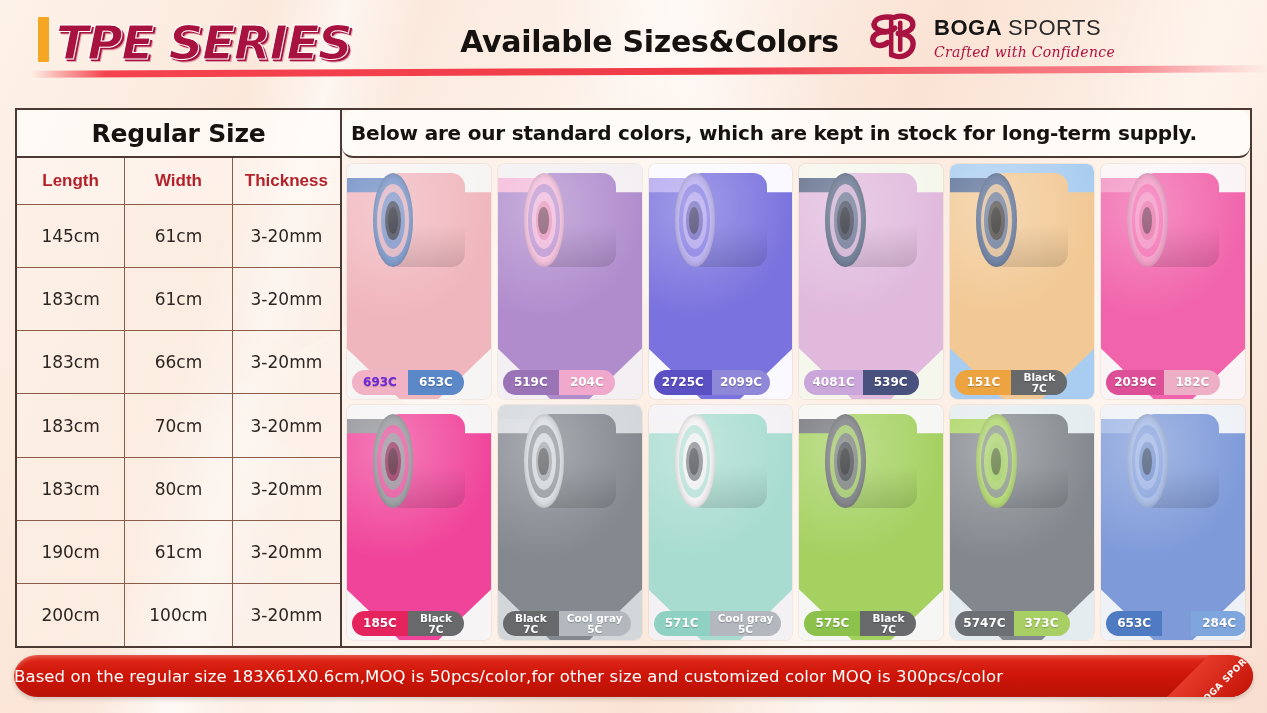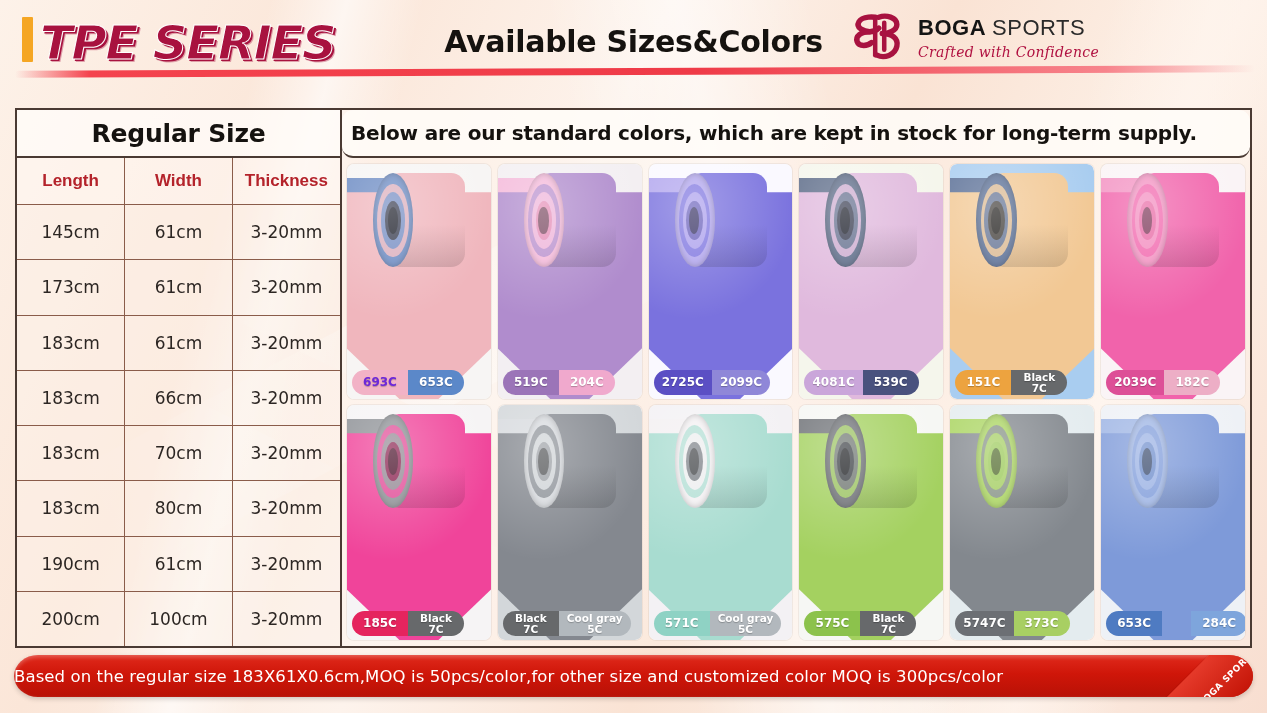--- a/index.html
+++ b/index.html
@@ -18,21 +18,21 @@
   .bg-b2{left:620px;top:-160px;width:260px;height:1000px;transform:rotate(-12deg);
      background:linear-gradient(90deg,rgba(255,255,255,0),rgba(255,255,255,.5),rgba(255,255,255,0));}
   .bg-b3{left:1020px;top:-160px;width:200px;height:1000px;transform:rotate(16deg);
      background:linear-gradient(90deg,rgba(255,255,255,0),rgba(255,245,238,.7),rgba(255,255,255,0));}
   .bg-b4{left:60px;top:300px;width:700px;height:120px;transform:rotate(-28deg);
      background:linear-gradient(90deg,rgba(255,255,255,0),rgba(255,255,255,.38),rgba(255,255,255,0));}
   .bg-b5{left:120px;top:420px;width:620px;height:90px;transform:rotate(26deg);
      background:linear-gradient(90deg,rgba(255,255,255,0),rgba(255,236,224,.5),rgba(255,255,255,0));}
 
   
-  .header{position:absolute;left:0;top:0;width:1115px;height:84px;z-index:3;}
+  .header{position:absolute;left:16px;top:0;width:1115px;height:84px;z-index:3;}
   .hdr-accent{position:absolute;left:22px;top:17px;width:11px;height:45px;background:#f5a623;border-radius:1px;}
   .tpe-title{
     position:absolute;left:40px;top:16px;
     font-size:46px;font-weight:bold;font-style:italic;letter-spacing:-1px;
     color:#a8123f;
     font-family:"DejaVu Sans", sans-serif;
     transform:scaleX(1.04);transform-origin:left center;
     -webkit-text-stroke:1px #ffffff;
     text-shadow:2px 2px 0 #a8123f, 3px 3px 0 rgba(168,18,63,.35);
     white-space:nowrap;
@@ -169,25 +169,20 @@
             <th>Thickness</th>
           </tr>
         </thead>
         <tbody id="size-rows">
             <tr>
               <td>145cm</td>
               <td>61cm</td>
               <td>3-20mm</td>
             </tr>
             <tr>
-              <td>173cm</td>
-              <td>61cm</td>
-              <td>3-20mm</td>
-            </tr>
-            <tr>
               <td>183cm</td>
               <td>61cm</td>
               <td>3-20mm</td>
             </tr>
             <tr>
               <td>183cm</td>
               <td>66cm</td>
               <td>3-20mm</td>
             </tr>
             <tr>

